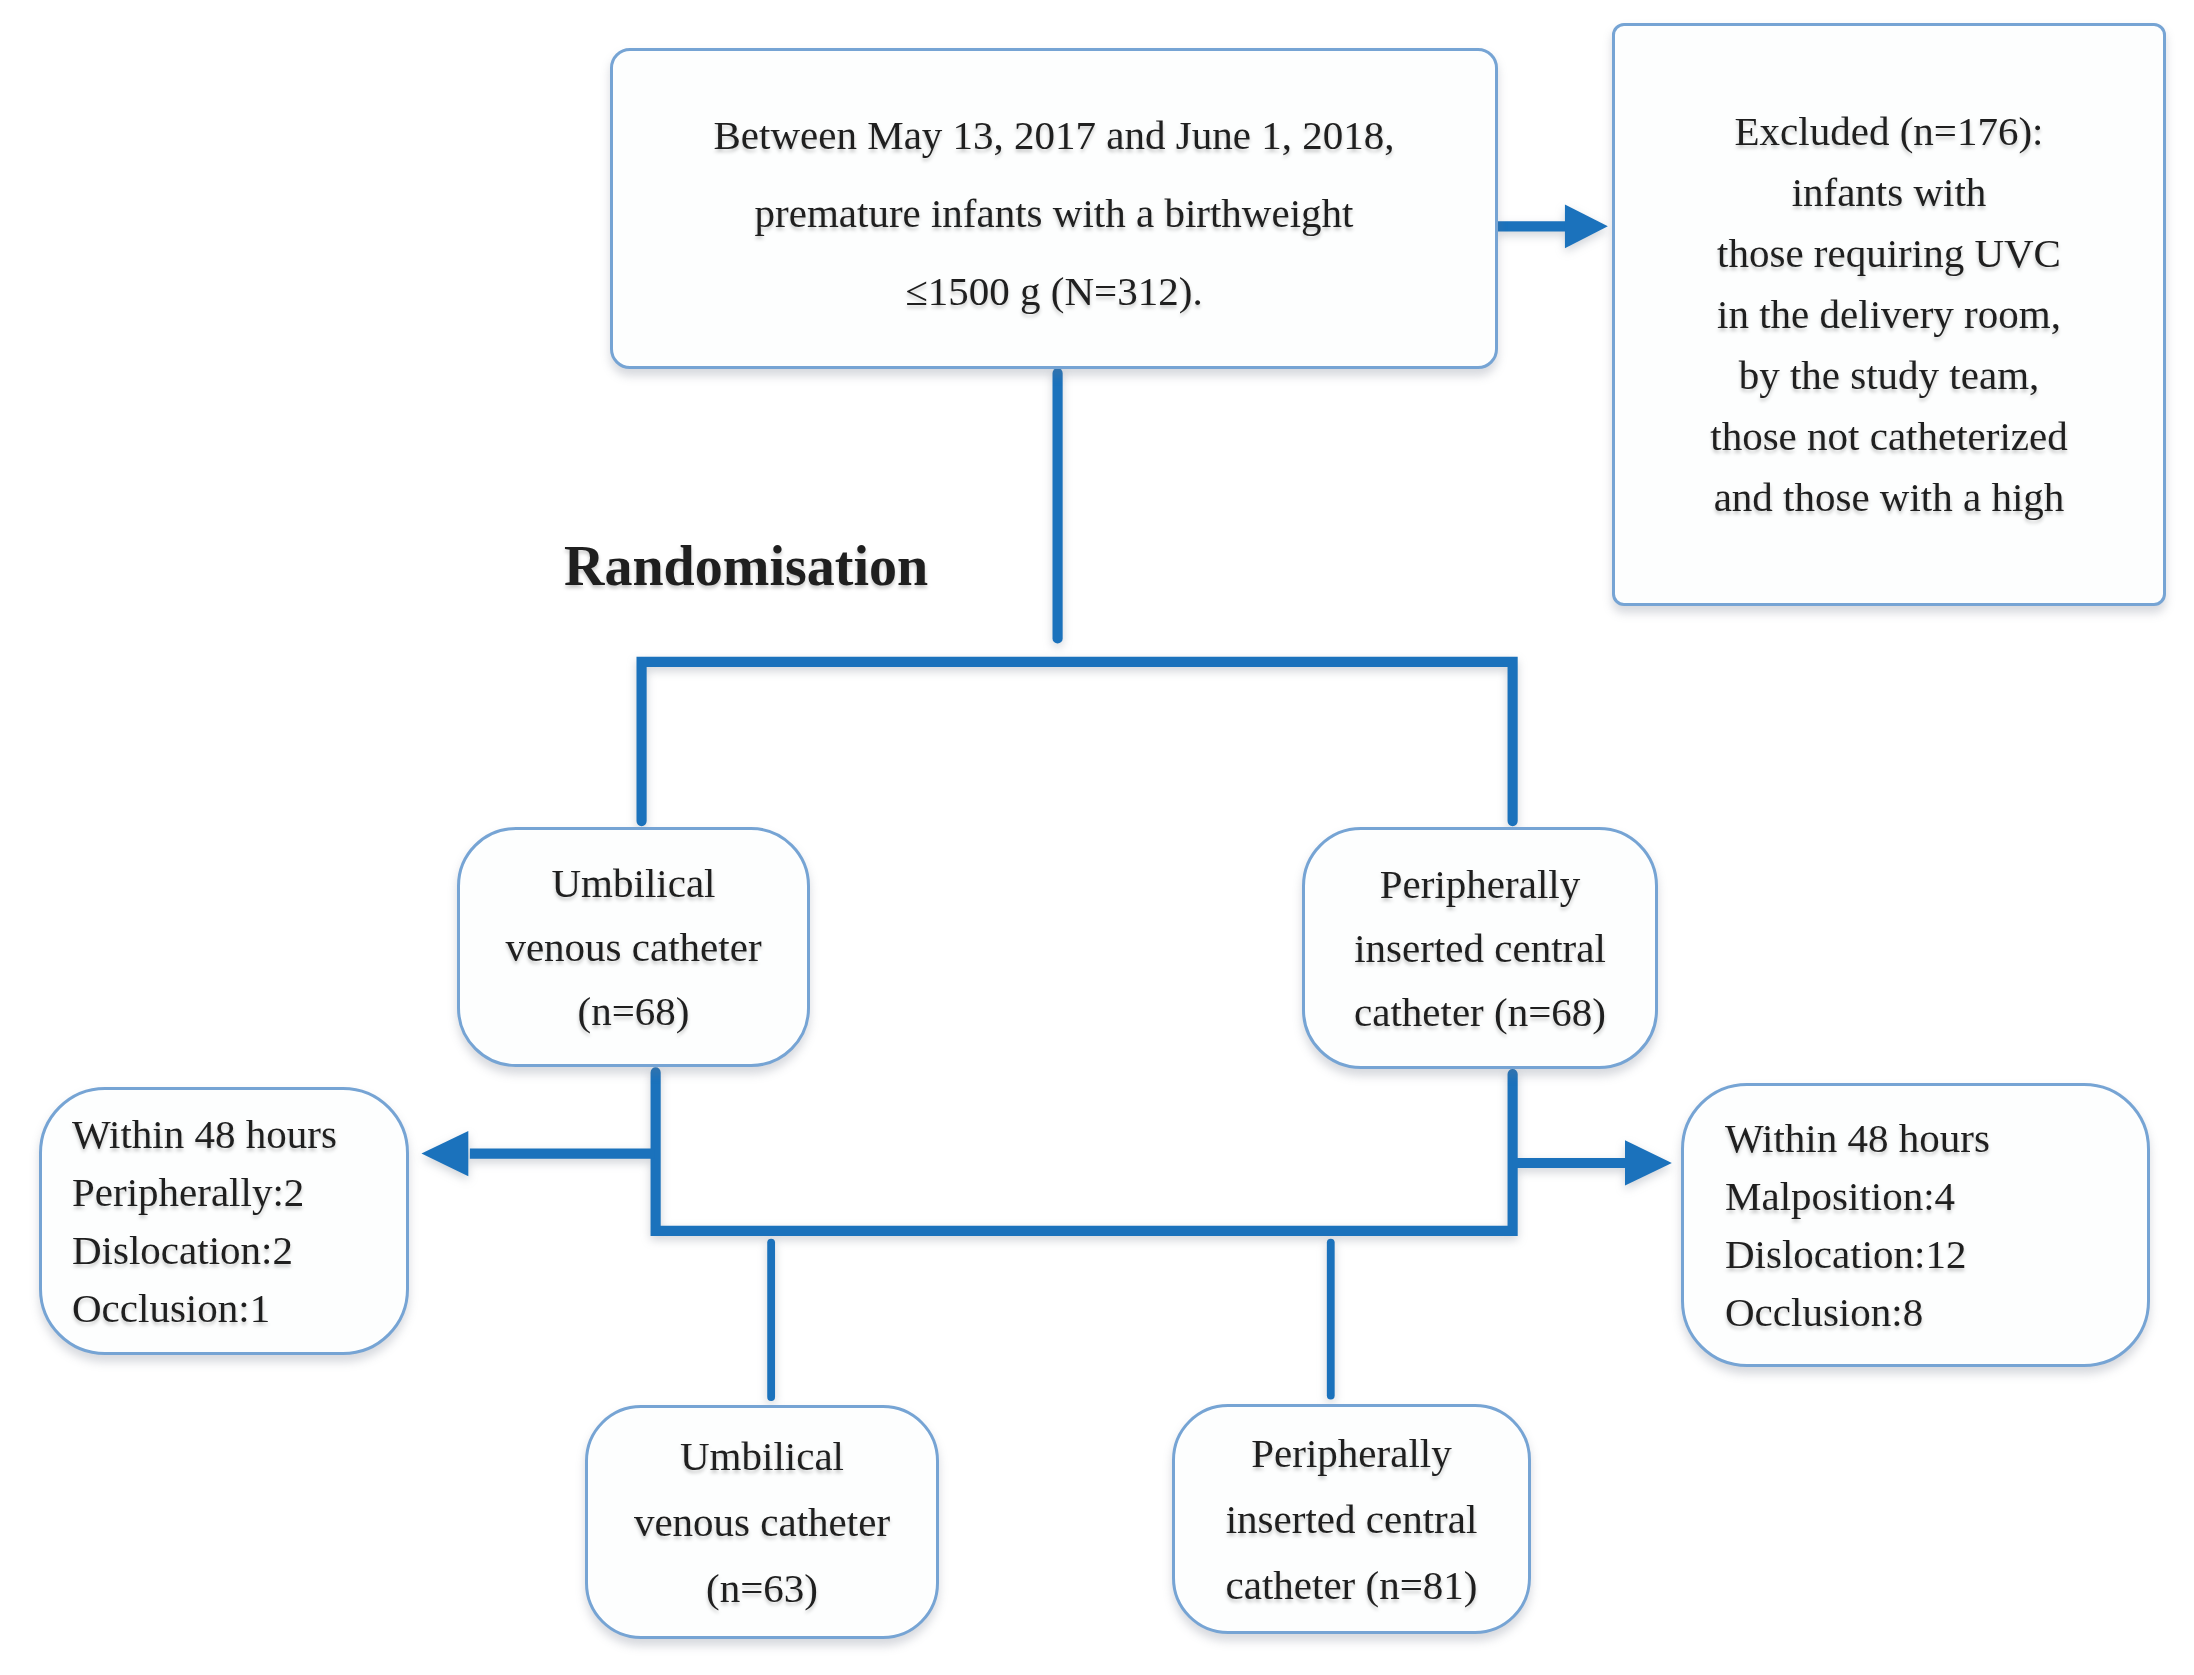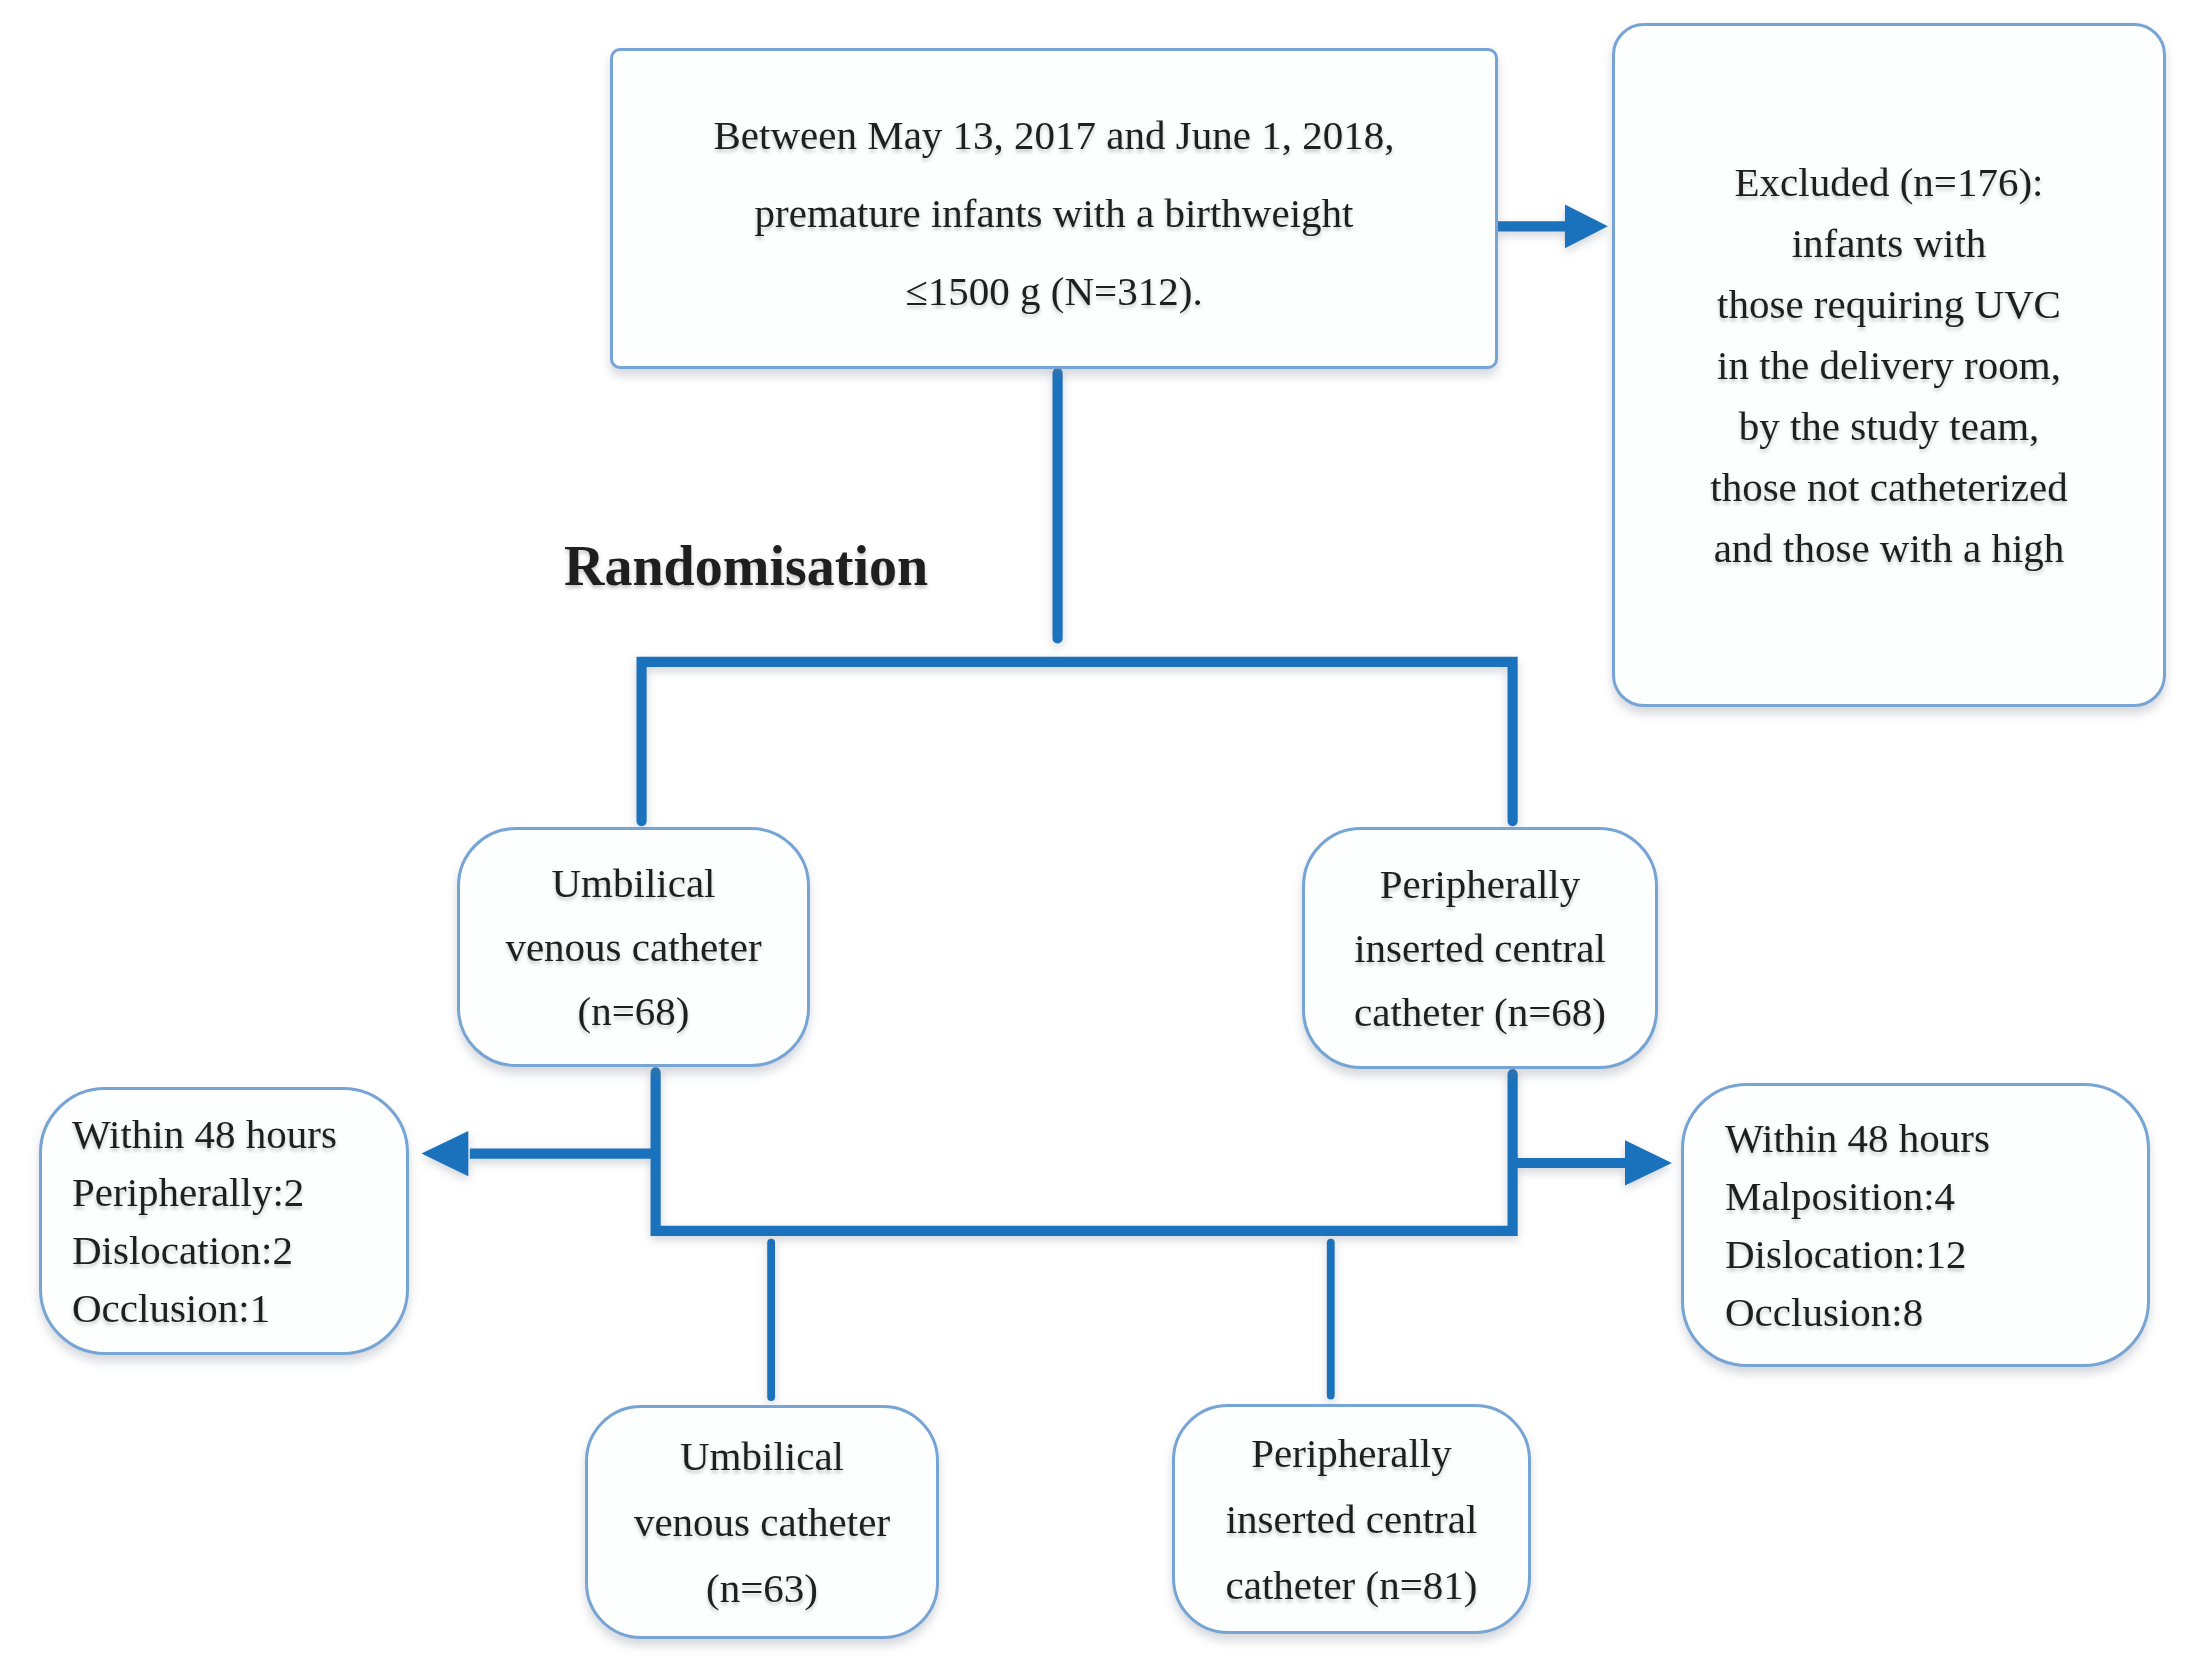--- a/index.html
+++ b/index.html
@@ -37,28 +37,28 @@
     justify-content:center;
     text-align:center;
     font-size:41px;
     line-height:64px;
     text-shadow:0 3.1px 3.9px rgba(0,0,0,0.22);
   }
   .ln{white-space:nowrap;}
   
   #enrollment-box{
     left:610px;top:48px;width:888px;height:321px;
-    border-radius:10px;
+    border-radius:20px;
     justify-content:flex-start;
     padding-top:45px;
     line-height:78px;
   }
   #excluded-box{
-    left:1612px;top:23.4px;width:554px;height:684px;
-    border-radius:32px;
+    left:1612px;top:23.4px;width:554px;height:583px;
+    border-radius:12px;
     line-height:61px;
   }
   #uvc-arm-box{
     left:457px;top:827px;width:353px;height:240px;
     border-radius:59px;
   }
   #picc-arm-box{
     left:1302px;top:827px;width:356px;height:242px;
     border-radius:59px;
   }

